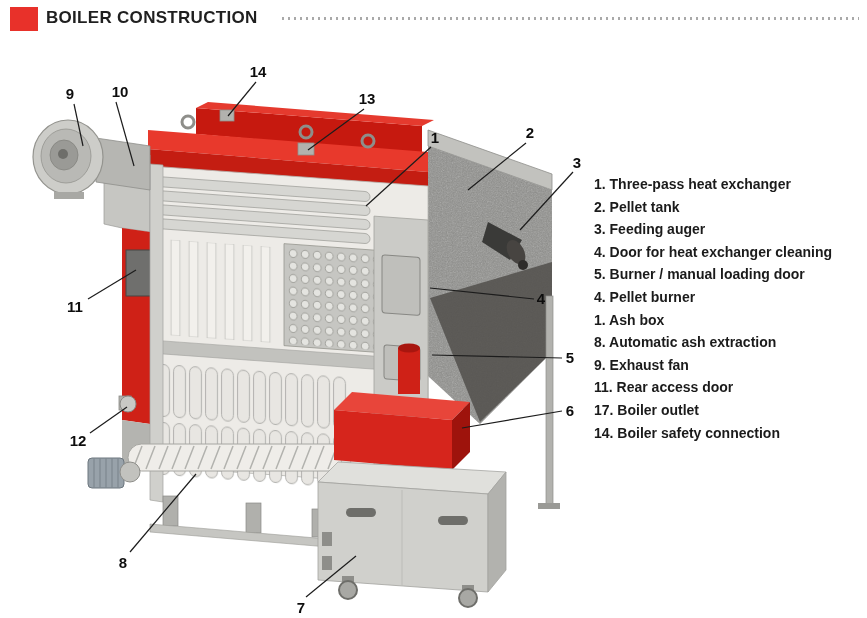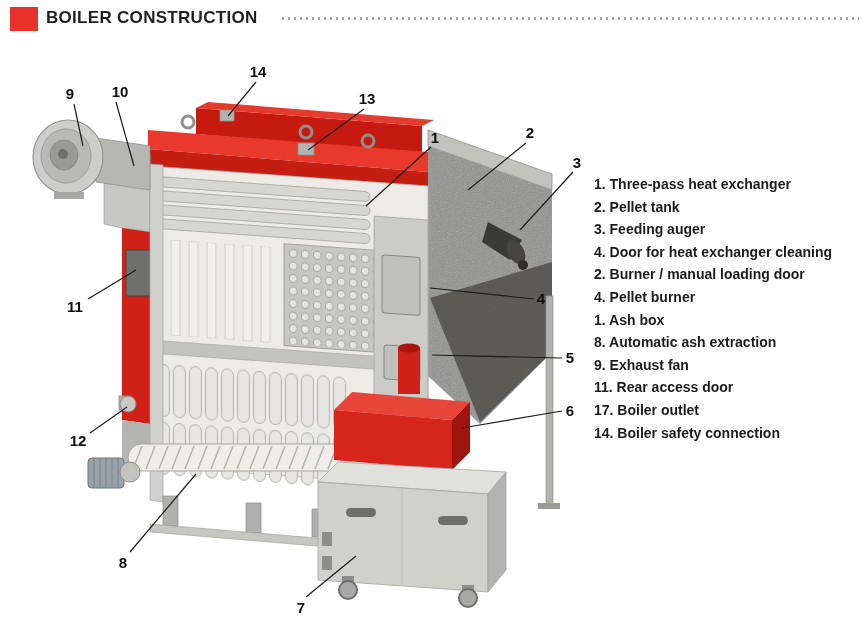--- a/index.html
+++ b/index.html
@@ -185,21 +185,21 @@
   <div class="callout" style="left:75px;top:306px">11</div>
   <div class="callout" style="left:78px;top:440px">12</div>
   <div class="callout" style="left:367px;top:98px">13</div>
   <div class="callout" style="left:258px;top:71px">14</div>
 
   <div class="legend">
     <div class="legend-item">1. Three-pass heat exchanger</div>
     <div class="legend-item">2. Pellet tank</div>
     <div class="legend-item">3. Feeding auger</div>
     <div class="legend-item">4. Door for heat exchanger cleaning</div>
-    <div class="legend-item">2. Burner / manual loading door</div>
+    <div class="legend-item">5. Burner / manual loading door</div>
     <div class="legend-item">4. Pellet burner</div>
     <div class="legend-item">1. Ash box</div>
     <div class="legend-item">8. Automatic ash extraction</div>
     <div class="legend-item">9. Exhaust fan</div>
     <div class="legend-item">11. Rear access door</div>
     <div class="legend-item">17. Boiler outlet</div>
     <div class="legend-item">14. Boiler safety connection</div>
   </div>
 
 </div>

